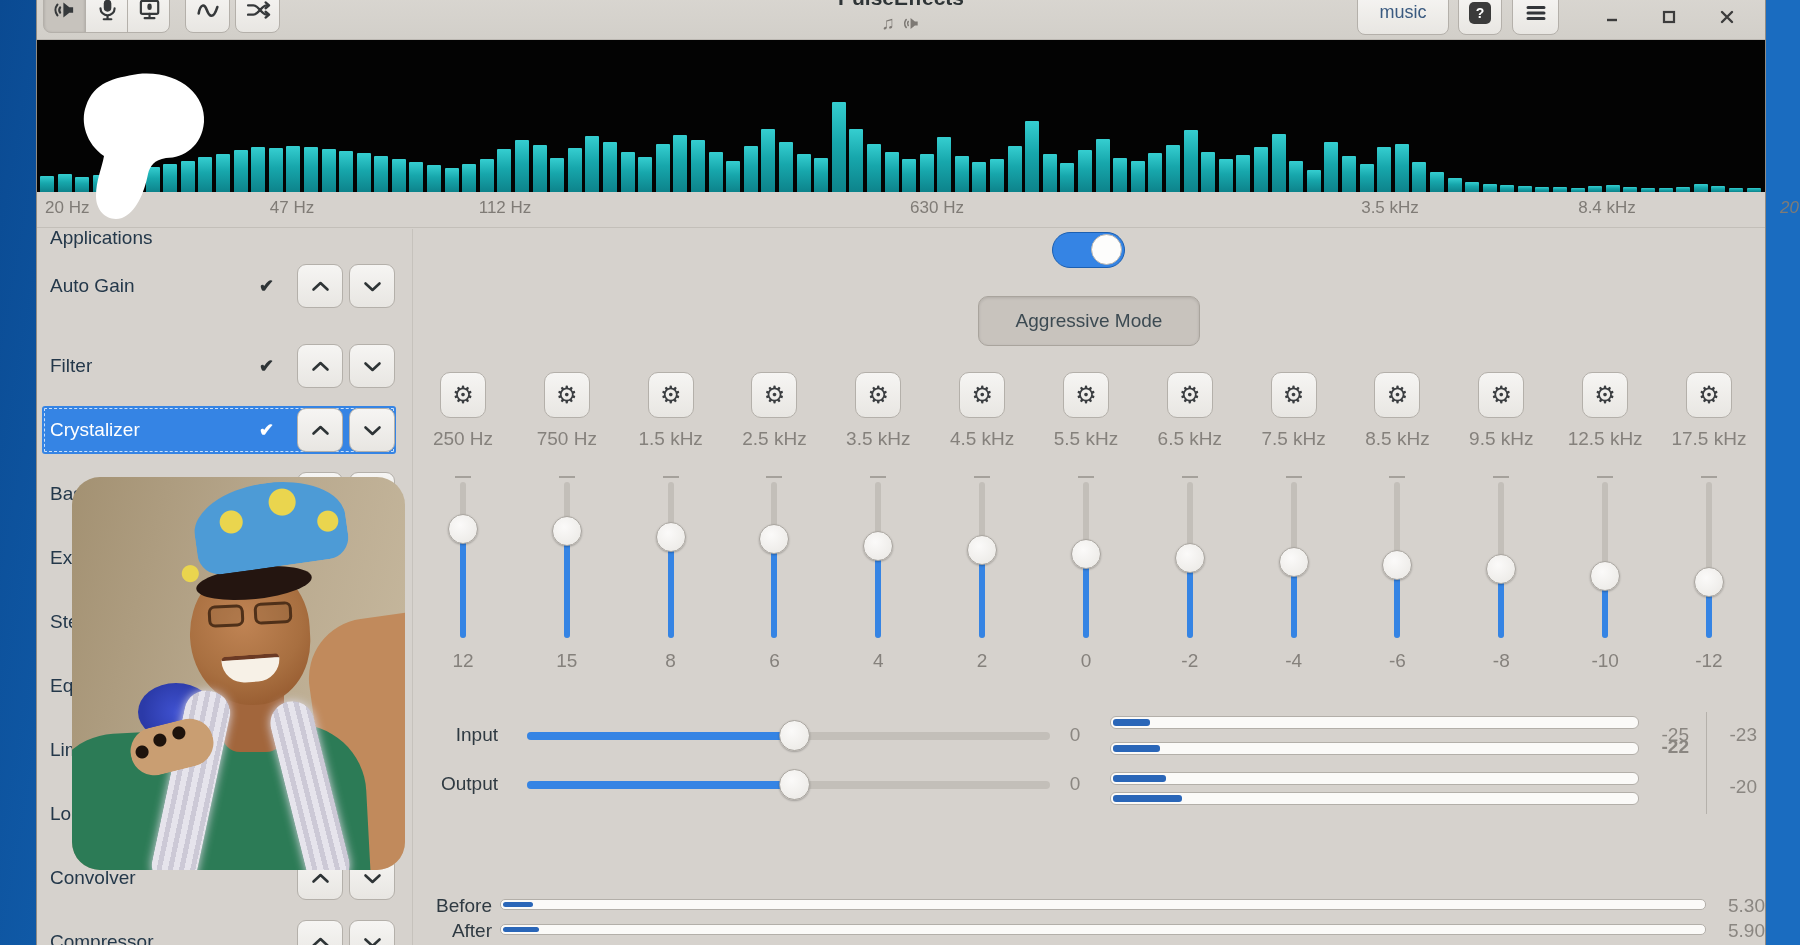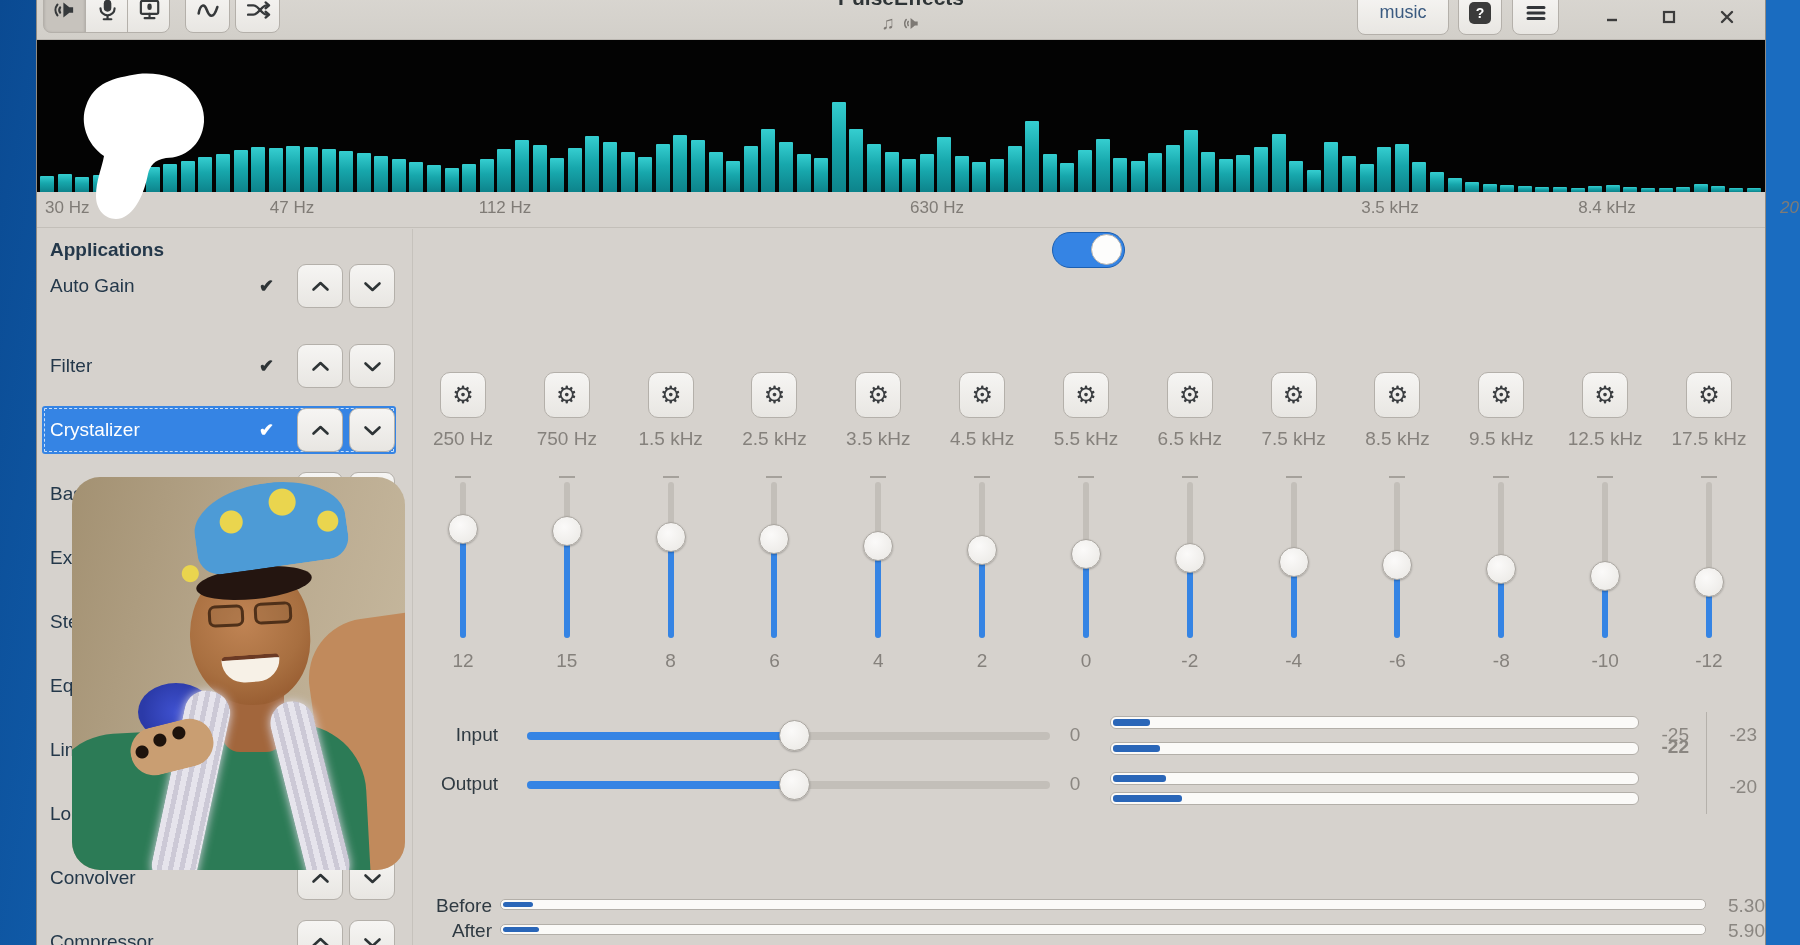--- a/index.html
+++ b/index.html
@@ -320,32 +320,32 @@
         <div class="sbar" style="height: 5px;"></div>
         <div class="sbar" style="height: 4px;"></div>
         <div class="sbar" style="height: 4px;"></div>
         <div class="sbar" style="height: 5px;"></div>
         <div class="sbar" style="height: 8px;"></div>
         <div class="sbar" style="height: 6px;"></div>
         <div class="sbar" style="height: 4px;"></div>
         <div class="sbar" style="height: 4px;"></div>
       </div>
     <div class="axis" id="axis-labels">
-        <span style="left: 8px;">30 Hz</span>
+        <span style="left: 8px;">20 Hz</span>
         <span style="left: 255px; transform: translateX(-50%);">47 Hz</span>
         <span style="left: 468px; transform: translateX(-50%);">112 Hz</span>
         <span style="left: 900px; transform: translateX(-50%);">630 Hz</span>
         <span style="left: 1353px; transform: translateX(-50%);">3.5 kHz</span>
         <span style="left: 1570px; transform: translateX(-50%);">8.4 kHz</span>
         <span style="left: 1796px; transform: translateX(-100%); font-style: italic;">20 kHz</span>
       </div>
 
     <div class="sidebar-divider"></div>
     <div id="sidebar">
-        <div class="srow" style="top: 244px; font-weight: bold;">
+        <div class="srow" style="top: 232px;">
           <span class="slabel">Applications</span>
         </div>
         <div class="srow" style="top: 280px;">
           <span class="slabel">Auto Gain</span>
           <span class="scheck">✔</span>
           <div class="sbtn up">
             <svg width="19" height="13" viewBox="0 0 19 13">
               <path d="M2.5 9.5 L9.5 3 L16.5 9.5" fill="none" stroke="currentColor" stroke-width="2.6" stroke-linecap="round" stroke-linejoin="round"></path>
             </svg>
           </div>
@@ -486,20 +486,21 @@
             <svg width="19" height="13" viewBox="0 0 19 13">
               <path d="M2.5 3.5 L9.5 10 L16.5 3.5" fill="none" stroke="currentColor" stroke-width="2.6" stroke-linecap="round" stroke-linejoin="round"></path>
             </svg>
           </div>
         </div>
       </div>
 
     <div class="toggle">
       <div class="knob"></div>
     </div>
+    <div class="aggressive">Aggressive Mode</div>
 
     <div id="bands">
         <div class="band" style="left: 374px;">
           <div class="gear">⚙</div>
           <div class="freq">250 Hz</div>
           <div class="tick"></div>
           <div class="vtrack"></div>
           <div class="vfill" style="top: 156.8px; height: 109.2px;"></div>
           <div class="vthumb" style="top: 141.8px;"></div>
           <div class="bval">12</div>

